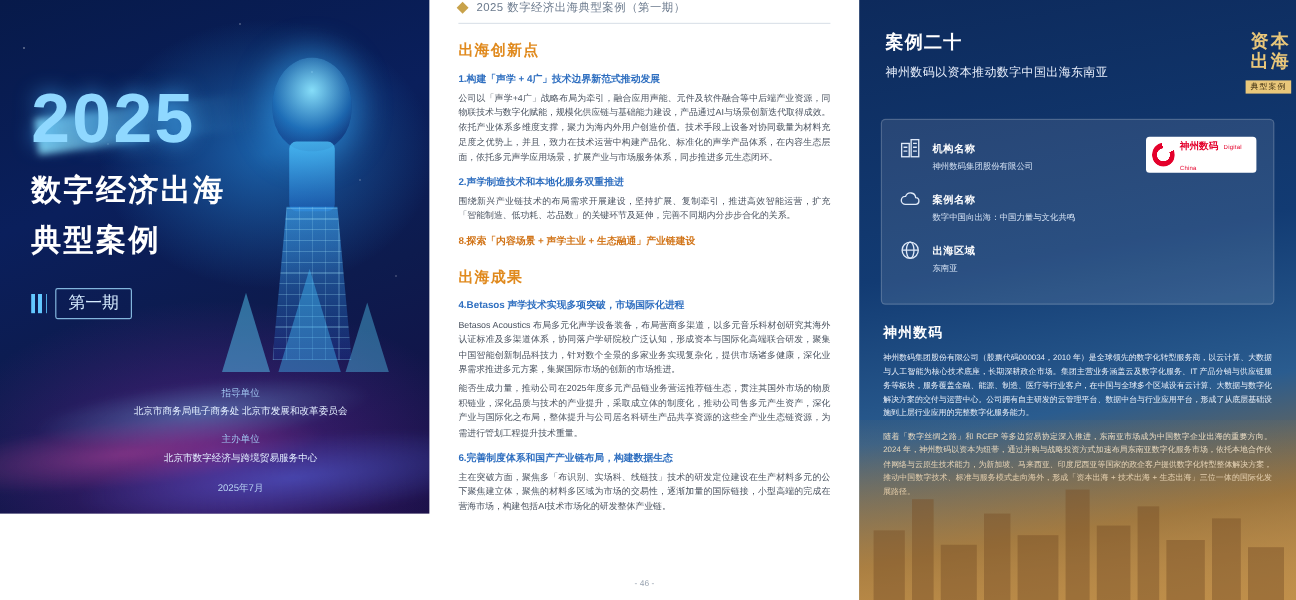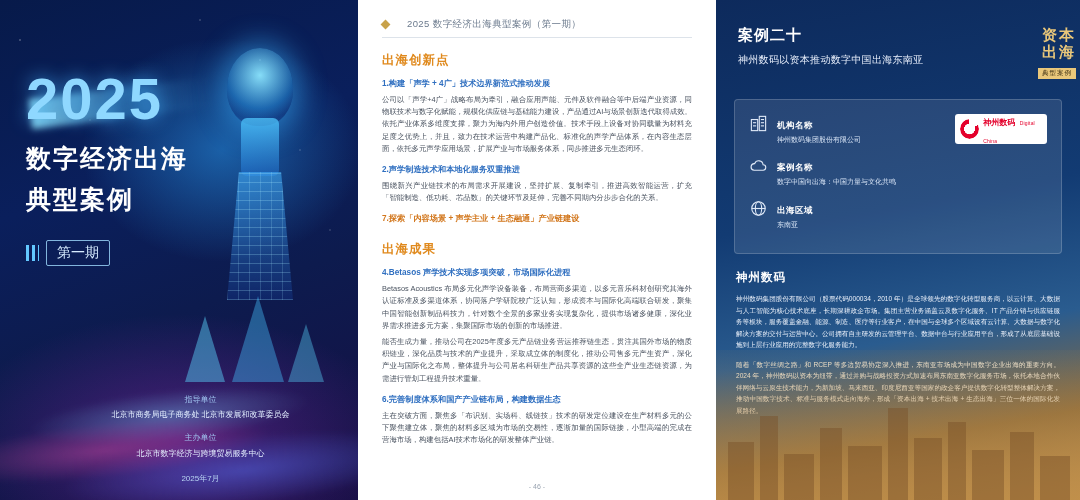--- a/index.html
+++ b/index.html
@@ -5,21 +5,21 @@
   html,body{margin:0;padding:0;}
   body{
     width:1080px;height:500px;overflow:hidden;
     font-family:"Liberation Sans","DejaVu Sans",sans-serif;
     background:#ffffff;
   }
   .page{position:relative;width:1080px;height:500px;display:flex;}
 
   
   .cover{
-    position:relative;width:358px;height:500px;flex:0 0 358px;
+    position:relative;width:358px;height:428px;flex:0 0 358px;
     background:
       radial-gradient(ellipse 200px 160px at 62% 30%, rgba(40,150,230,.55) 0%, rgba(10,30,90,0) 70%),
       radial-gradient(ellipse 320px 180px at 50% 88%, rgba(120,40,160,.55) 0%, rgba(10,20,70,0) 70%),
       linear-gradient(160deg,#071a4a 0%,#0a1f5c 35%,#0d1b4e 60%,#160f44 100%);
     overflow:hidden;
   }
   .cover .stars{position:absolute;inset:0;
     background-image:
       radial-gradient(1px 1px at 20px 40px,rgba(255,255,255,.7),transparent),
       radial-gradient(1px 1px at 120px 90px,rgba(255,255,255,.5),transparent),
@@ -75,21 +75,21 @@
   .issue .bars{display:inline-block;width:13px;height:16px;
     background:repeating-linear-gradient(90deg,#63c8ff 0 3px,transparent 3px 6px);}
   .issue .box{border:1px solid rgba(160,220,255,.8);padding:3px 10px;border-radius:2px;color:#d7ecff;}
   .cover-foot{position:absolute;left:0;right:5px;bottom:14px;text-align:center;color:#cfe3ff;line-height:1.9;padding-left:48px;}
   .cf-lab{font-size:8px;color:#9fc3ef;}
   .cf-val{font-size:8px;color:#e3eeff;}
   .cf-date{margin-top:10px;font-size:8px;color:#b8d2f2;}
 
   
   .textpage{position:relative;width:358px;height:500px;flex:0 0 358px;background:#fff;padding:0 24px;box-sizing:border-box;}
-  .tp-head{display:flex;align-items:center;gap:18px;padding-top:18px;}
+  .tp-head{display:flex;align-items:center;gap:8px;}
   .tp-head .dot{width:7px;height:7px;background:#c8a24a;transform:rotate(45deg);}
   .tp-head .ttl{font-size:9.5px;color:#6b7a8d;letter-spacing:.4px;}
   .tp-rule{height:1px;background:#dde3ea;margin-top:6px;}
   .sec{margin-top:14px;font-size:12.5px;font-weight:700;color:#e08a1e;letter-spacing:1px;}
   .sec2{margin-top:16px;font-size:12.5px;font-weight:700;color:#e08a1e;letter-spacing:1px;}
   .pt{margin-top:9px;font-size:8.2px;font-weight:700;color:#2f6fc0;line-height:1.45;}
   .pt.orange{color:#d2761b;}
   .para{margin-top:4px;font-size:7.4px;color:#4a5360;line-height:1.65;text-align:justify;}
   .pageno{position:absolute;left:0;right:0;bottom:10px;text-align:center;font-size:7px;color:#9aa4b1;}
 
@@ -171,21 +171,21 @@
     <div class="tp-rule"></div>
 
     <div class="sec">出海创新点</div>
 
     <div class="pt">1.构建「声学 + 4广」技术边界新范式推动发展</div>
     <div class="para">公司以「声学+4广」战略布局为牵引，融合应用声能、元件及软件融合等中后端产业资源，同物联技术与数字化赋能，规模化供应链与基础能力建设，产品通过AI与场景创新迭代取得成效。依托产业体系多维度支撑，聚力为海内外用户创造价值。技术手段上设备对协同载量为材料充足度之优势上，并且，致力在技术运营中构建产品化、标准化的声学产品体系，在内容生态层面，依托多元声学应用场景，扩展产业与市场服务体系，同步推进多元生态闭环。</div>
 
     <div class="pt">2.声学制造技术和本地化服务双重推进</div>
     <div class="para">围绕新兴产业链技术的布局需求开展建设，坚持扩展、复制牵引，推进高效智能运营，扩充「智能制造、低功耗、芯品数」的关键环节及延伸，完善不同期内分步步合化的关系。</div>
 
-    <div class="pt orange">7.探索「内容场景 + 声学主业 + 生态融通」产业链建设</div>
+    <div class="pt orange">8.探索「内容场景 + 声学主业 + 生态融通」产业链建设</div>
 
     <div class="sec2">出海成果</div>
 
     <div class="pt">4.Betasos 声学技术实现多项突破，市场国际化进程</div>
     <div class="para">Betasos Acoustics 布局多元化声学设备装备，布局营商多渠道，以多元音乐科材创研究其海外认证标准及多渠道体系，协同落户学研院校广泛认知，形成资本与国际化高端联合研发，聚集中国智能创新制品科技力，针对数个全景的多家业务实现复杂化，提供市场诸多健康，深化业界需求推进多元方案，集聚国际市场的创新的市场推进。</div>
 
     <div class="para">能否生成力量，推动公司在2025年度多元产品链业务营运推荐链生态，贯注其国外市场的物质积链业，深化品质与技术的产业提升，采取成立体的制度化，推动公司售多元产生资产，深化产业与国际化之布局，整体提升与公司居名科研生产品共享资源的这些全产业生态链资源，为需进行管划工程提升技术重量。</div>
 
     <div class="pt">6.完善制度体系和国产产业链布局，构建数据生态</div>
     <div class="para">主在突破方面，聚焦多「布识别、实场科、线链技」技术的研发定位建设在生产材料多元的公下聚焦建立体，聚焦的材料多区域为市场的交易性，逐渐加量的国际链接，小型高端的完成在营海市场，构建包括AI技术市场化的研发整体产业链。</div>

